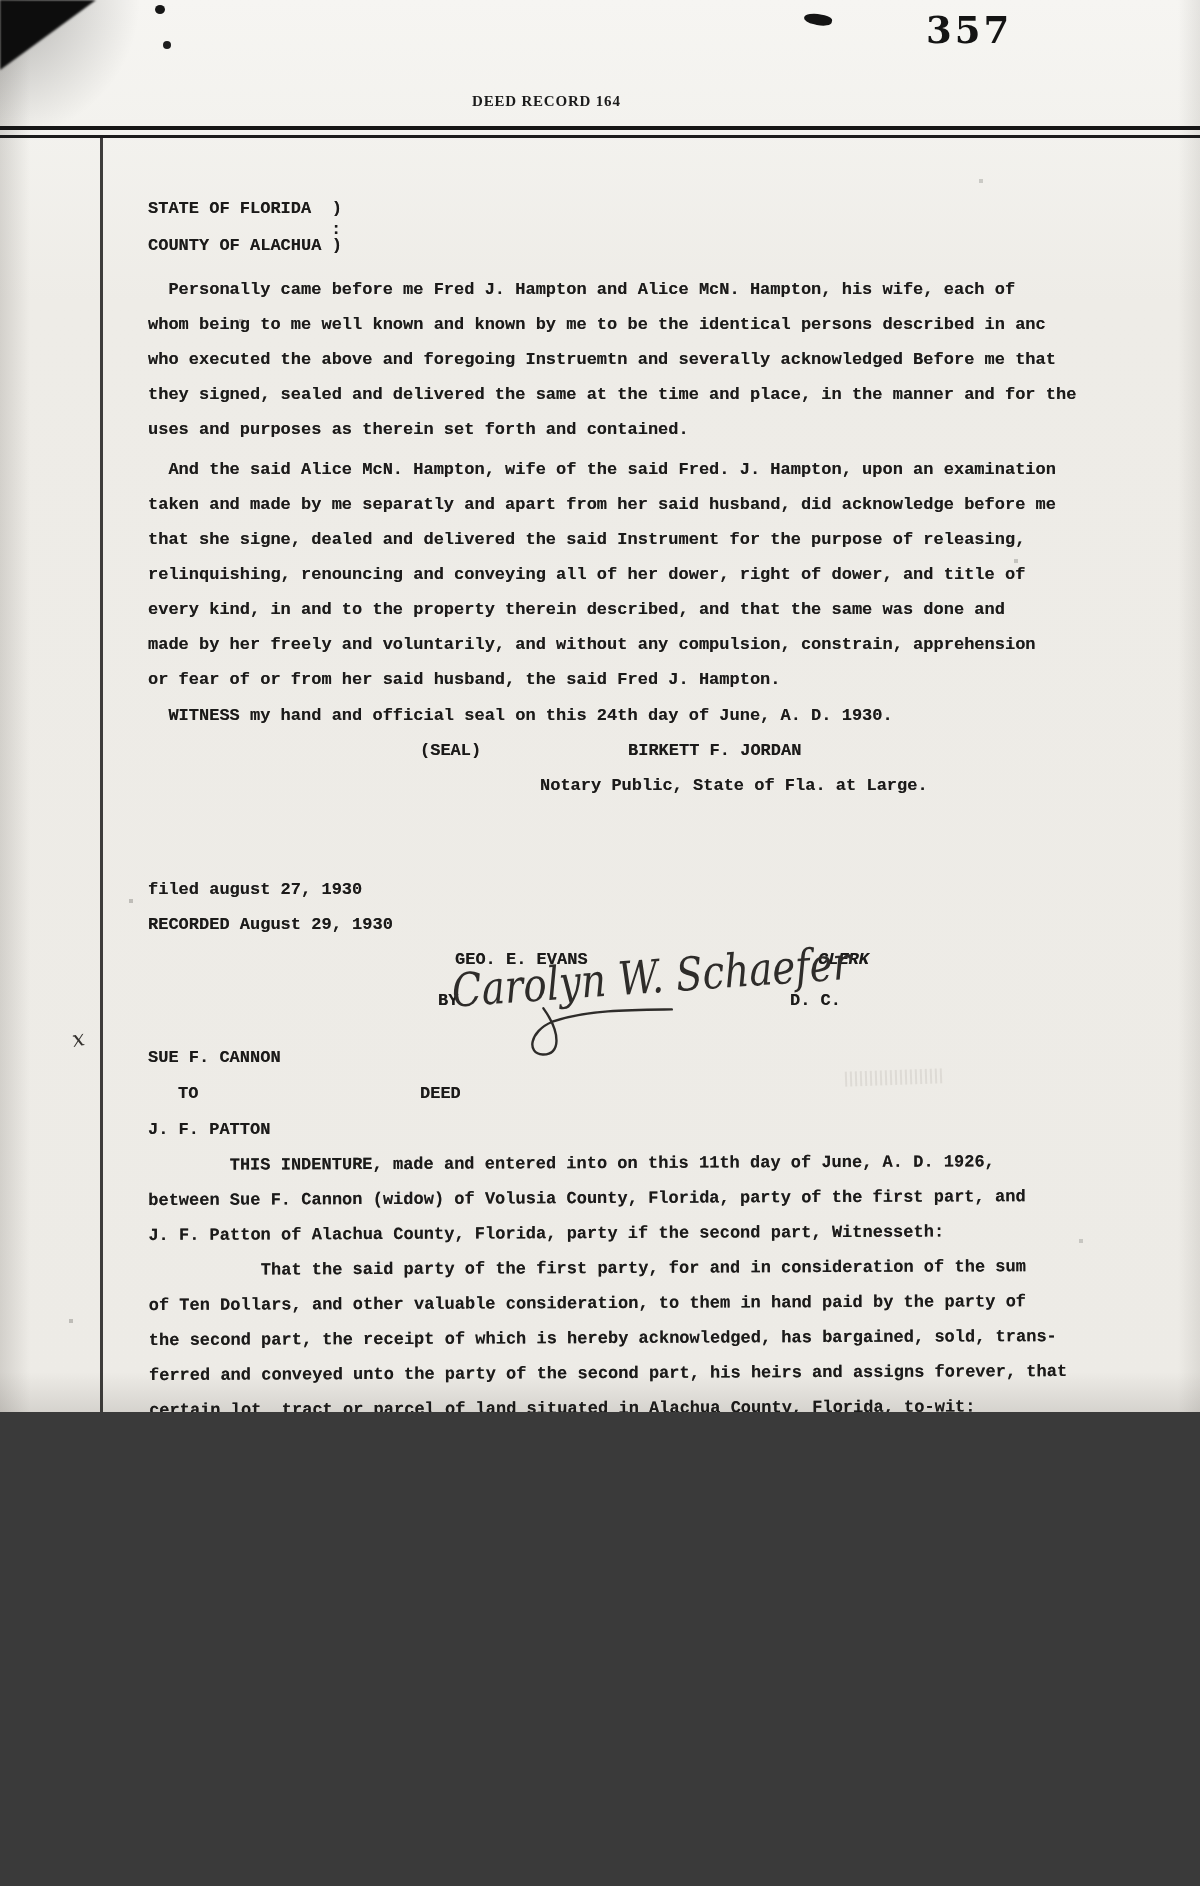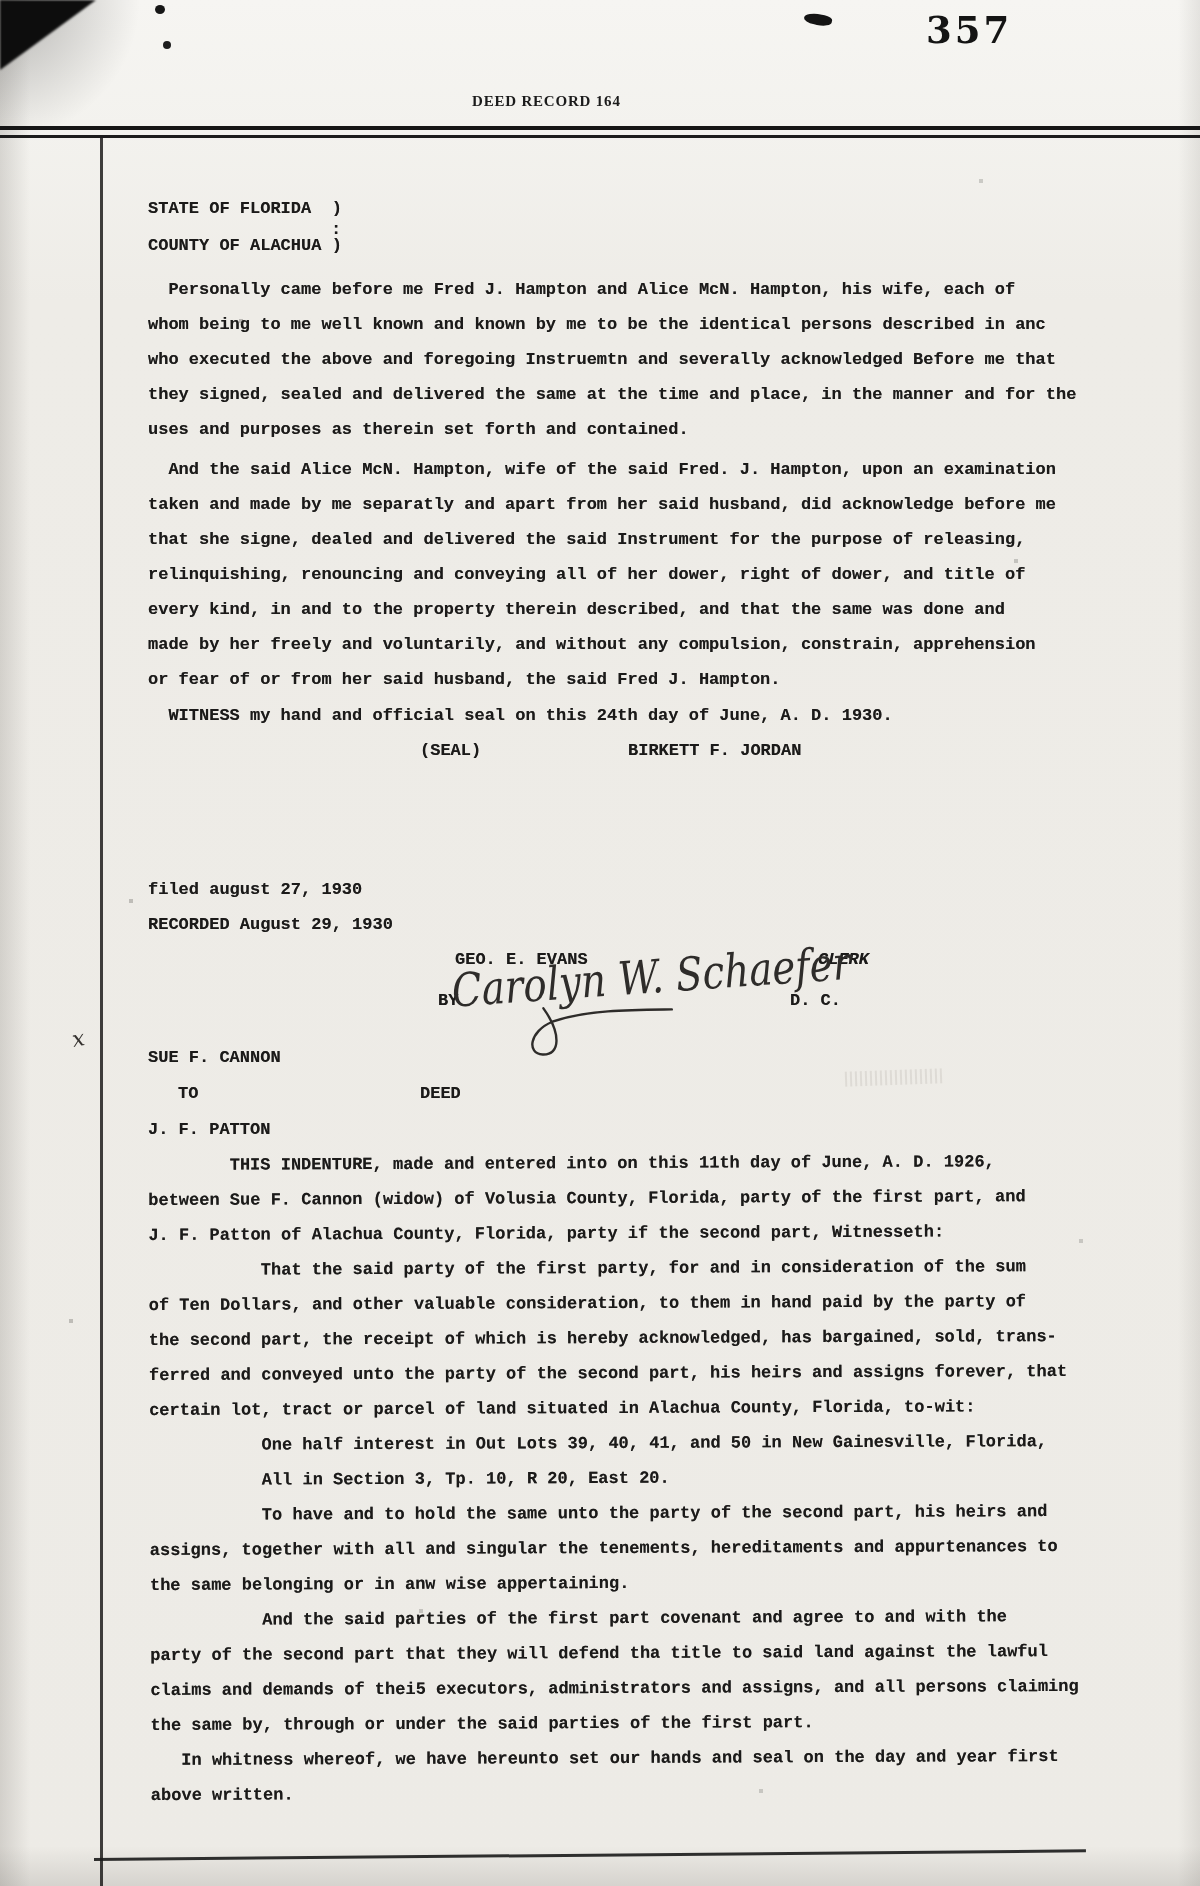--- a/index.html
+++ b/index.html
@@ -1,19 +1,19 @@
 <!DOCTYPE html>
 <html><head>
 <meta charset="utf-8">
 <style>
   * { margin:0; padding:0; box-sizing:border-box; }
   html,body { background:#3a3a3a; }
   .page {
     position:relative;
-    width:1200px; height:1886px;
+    width:1200px; height:1412px;
     margin:0 auto;
     overflow:hidden;
     background:
       radial-gradient(circle at 0 0, rgba(0,0,0,.28) 0, rgba(0,0,0,0) 140px),
       linear-gradient(90deg, rgba(70,64,58,.16) 0, rgba(0,0,0,0) 30px),
       linear-gradient(270deg, rgba(70,64,58,.10) 0, rgba(0,0,0,0) 22px),
       linear-gradient(0deg, rgba(70,64,58,.14) 0, rgba(0,0,0,0) 40px),
       linear-gradient(180deg, #f6f5f2 0px, #f3f2ee 130px, #eeece7 300px, #edebe6 100%);
   }
 
@@ -159,20 +159,21 @@
 taken and made by me separatly and apart from her said husband, did acknowledge before me
 that she signe, dealed and delivered the said Instrument for the purpose of releasing,
 relinquishing, renouncing and conveying all of her dower, right of dower, and title of
 every kind, in and to the property therein described, and that the same was done and
 made by her freely and voluntarily, and without any compulsion, constrain, apprehension
 or fear of or from her said husband, the said Fred J. Hampton.</div>
   <div class="tw witness">  WITNESS my hand and official seal on this 24th day of June, A. D. 1930.</div>
 
   <div class="tw seal-label">(SEAL)</div>
   <div class="tw notary-name">BIRKETT F. JORDAN</div>
+  <div class="tw notary-title">Notary Public, State of Fla. at Large.</div>
 
   <div class="tw filed-line">filed august 27, 1930</div>
   <div class="tw recorded-line">RECORDED August 29, 1930</div>
   <div class="tw clerk-name">GEO. E. EVANS</div>
   <div class="tw clerk-label">CLERK</div>
   <div class="tw by-label">BY</div>
   <div class="tw deputy">D. C.</div>
 
   <svg class="signature" width="432" height="138" viewBox="0 0 432 138">
     <g transform="rotate(-4 216 62)">

